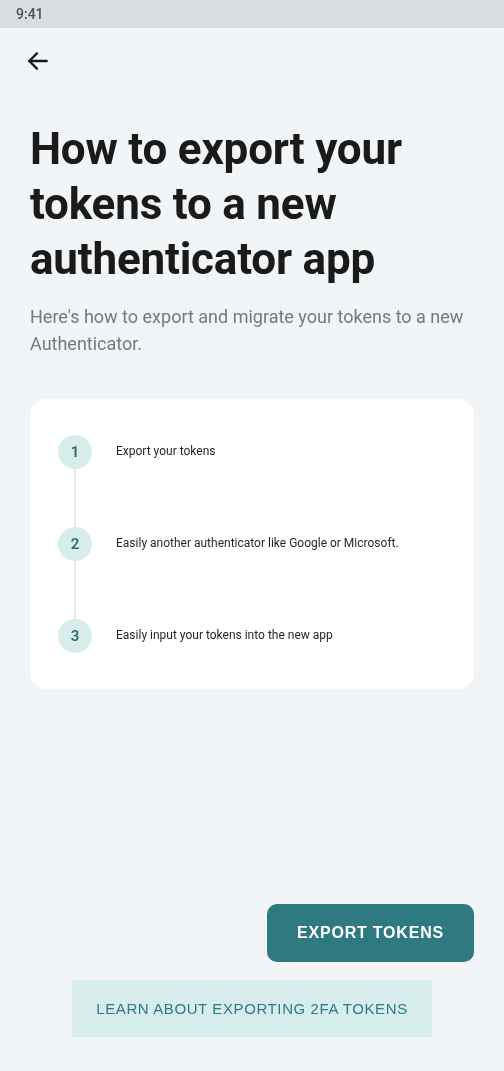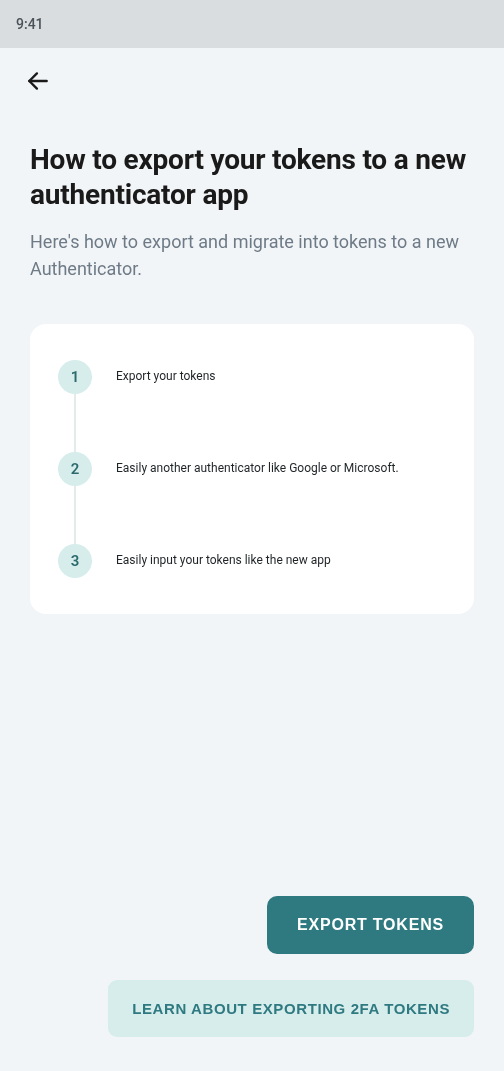--- a/index.html
+++ b/index.html
@@ -1,70 +1,70 @@
 <!DOCTYPE html>
 <html><head>
   <meta charset="utf-8">
   <style>
     * { box-sizing: border-box; margin: 0; padding: 0; }
     html, body { width: 504px; height: 1071px; font-family: -apple-system, BlinkMacSystemFont, 'Segoe UI', Roboto, sans-serif; }
     body { background: #f2f5f7; display: flex; flex-direction: column; }
-    .status-bar { background: #d9dde0; height: 48px; display: flex; align-items: center; padding: 0 16px; color: #4a5258; font-size: 14px; font-weight: 500; }
+    .status-bar { background: #d9dde0; height: 28px; display: flex; align-items: center; padding: 0 16px; color: #4a5258; font-size: 14px; font-weight: 500; }
     .header { height: 66px; display: flex; align-items: center; padding: 0 18px; }
     .back-btn { width: 40px; height: 40px; display: flex; align-items: center; justify-content: center; cursor: pointer; border: none; background: transparent; color: #1a1a1a; }
     .content { flex: 1; padding: 28px 30px 20px 30px; display: flex; flex-direction: column; }
-    .title { font-size: 28px; font-weight: 700; color: #1a1a1a; line-height: 1.25; letter-spacing: -0.2px; }
+    .title { font-size: 44px; font-weight: 700; color: #1a1a1a; line-height: 1.25; letter-spacing: -0.2px; }
     .subtitle { font-size: 18px; color: #6e7b87; line-height: 1.5; margin-top: 16px; }
     .card { background: #ffffff; border-radius: 16px; padding: 36px 28px 36px 28px; margin-top: 42px; }
     .steps { display: flex; flex-direction: column; }
     .step { display: flex; align-items: center; position: relative; }
     .step + .step { margin-top: 58px; }
     .step-num { width: 34px; height: 34px; border-radius: 50%; background: #d6edec; color: #2d6a6d; font-size: 15px; font-weight: 600; display: flex; align-items: center; justify-content: center; flex-shrink: 0; position: relative; z-index: 1; }
     .step-text { font-size: 12px; color: #1f2427; line-height: 1.45; margin-left: 24px; }
     .connector { position: absolute; width: 2px; background: #e3eceb; left: 16px; top: 34px; height: 58px; z-index: 0; }
     .spacer { flex: 1; }
-    .actions { display: flex; flex-direction: column; align-items: flex-end; gap: 26px; padding-bottom: 14px; }
+    .actions { display: flex; flex-direction: column; align-items: center; gap: 18px; padding-bottom: 14px; }
     .btn-primary { align-self: flex-end; background: #2f7a81; color: #ffffff; border: none; border-radius: 10px; padding: 20px 30px; font-size: 16px; font-weight: 700; letter-spacing: 0.8px; cursor: pointer; }
-    .btn-secondary { background: #d6edec; color: #2f7a81; border: none; border-radius: 9px; padding: 20px 24px; font-size: 15px; font-weight: 700; letter-spacing: 0.6px; cursor: pointer; text-align: center; }
+    .btn-secondary { background: #d6edec; color: #2f7a81; border: none; border-radius: 2px; padding: 20px 24px; font-size: 15px; font-weight: 400; letter-spacing: 0.6px; cursor: pointer; text-align: center; }
   </style>
 </head>
 <body>
 
 <div class="status-bar">
   <span>9:41</span>
 </div>
 
 <div class="header">
   <button class="back-btn">
     <svg width="26" height="26" viewBox="0 0 24 24" fill="none" stroke="currentColor" stroke-width="2.2" stroke-linecap="round" stroke-linejoin="round">
       <line x1="20" y1="12" x2="4" y2="12"></line>
       <polyline points="11 19 4 12 11 5"></polyline>
     </svg>
   </button>
 </div>
 
 <div class="content">
   <h1 class="title">How to export your tokens to a new authenticator app</h1>
-  <p class="subtitle">Here's how to export and migrate into tokens to a new Authenticator.</p>
+  <p class="subtitle">Here's how to export and migrate your tokens to a new Authenticator.</p>
 
   <div class="card">
     <div class="steps">
       <div class="step">
         <div class="step-num">1</div>
         <div class="step-text">Export your tokens</div>
         <div class="connector"></div>
       </div>
       <div class="step">
         <div class="step-num">2</div>
         <div class="step-text">Easily another authenticator like Google or Microsoft.</div>
         <div class="connector"></div>
       </div>
       <div class="step">
         <div class="step-num">3</div>
-        <div class="step-text">Easily input your tokens like the new app</div>
+        <div class="step-text">Easily input your tokens into the new app</div>
       </div>
     </div>
   </div>
 
   <div class="spacer"></div>
 
   <div class="actions">
     <button class="btn-primary">EXPORT TOKENS</button>
     <button class="btn-secondary">LEARN ABOUT EXPORTING 2FA TOKENS</button>
   </div>

